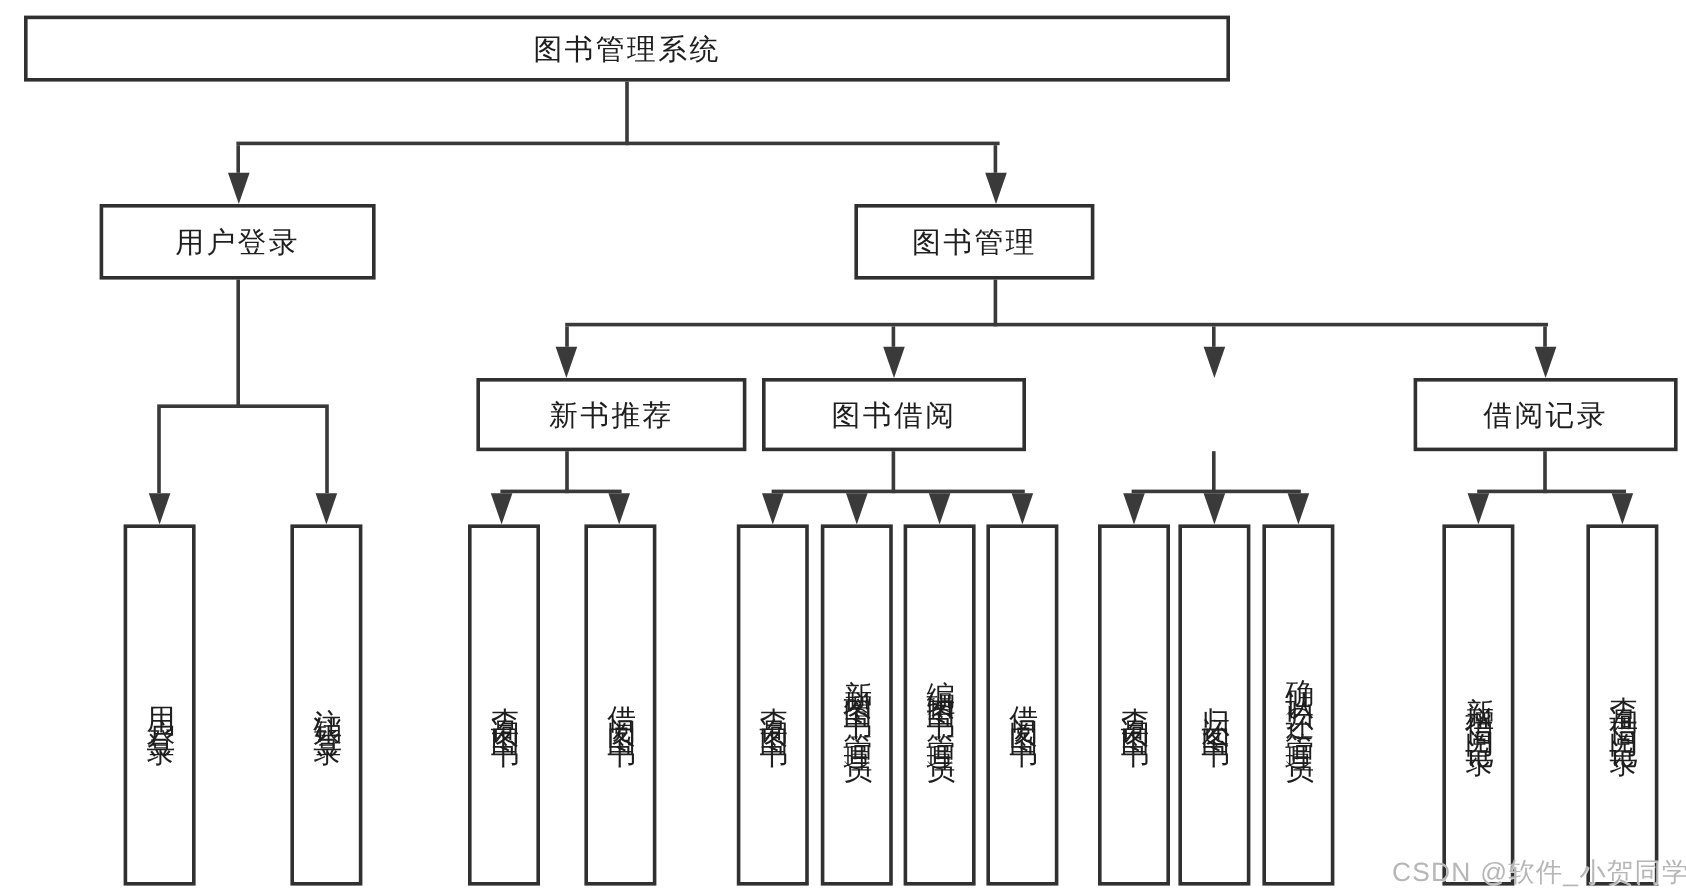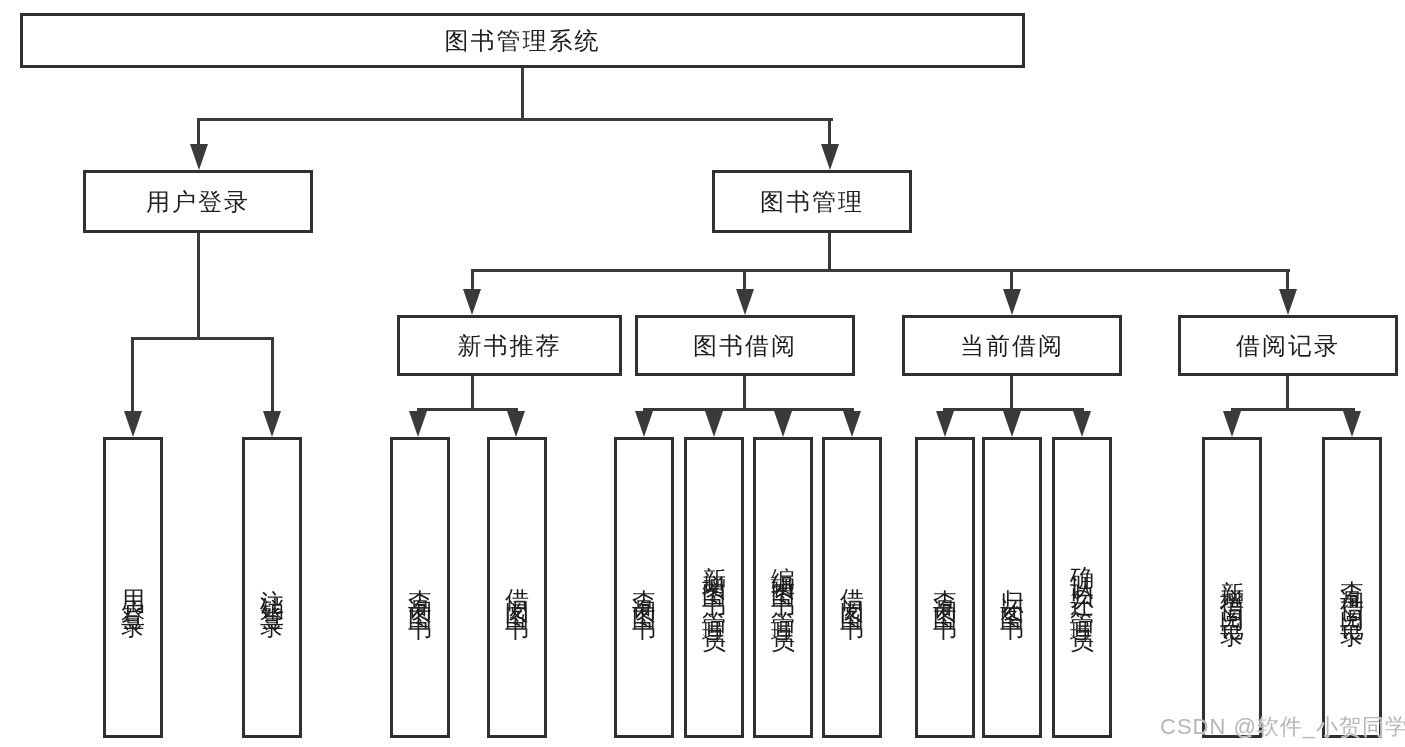--- a/index.html
+++ b/index.html
@@ -80,21 +80,20 @@
   <div class="ar" style="left:736px;top:289px;"></div>
 
   <div class="vl" style="left:1010px;top:272px;width:3px;height:17px;"></div>
   <div class="ar" style="left:1003px;top:289px;"></div>
 
   <div class="vl" style="left:1286px;top:272px;width:3px;height:17px;"></div>
   <div class="ar" style="left:1279px;top:289px;"></div>
 
   <div class="box" style="left:360px;top:315px;width:225px;height:61px;margin-left:37px;">新书推荐</div>
   <div class="box" style="left:635px;top:315px;width:220px;height:61px;">图书借阅</div>
-  <div class="box" style="left:902px;top:315px;width:220px;height:61px;">当前借阅</div>
   <div class="box" style="left:1178px;top:315px;width:220px;height:61px;">借阅记录</div>
 
   <div class="vl" style="left:471px;top:376px;width:3px;height:35px;"></div>
   <div class="hl" style="left:417px;top:408px;width:101px;height:3px;"></div>
   <div class="ar" style="left:409px;top:411px;"></div>
   <div class="ar" style="left:507px;top:411px;"></div>
 
   <div class="vl" style="left:743px;top:376px;width:3px;height:35px;"></div>
   <div class="hl" style="left:643px;top:408px;width:211px;height:3px;"></div>
   <div class="ar" style="left:635px;top:411px;"></div>

